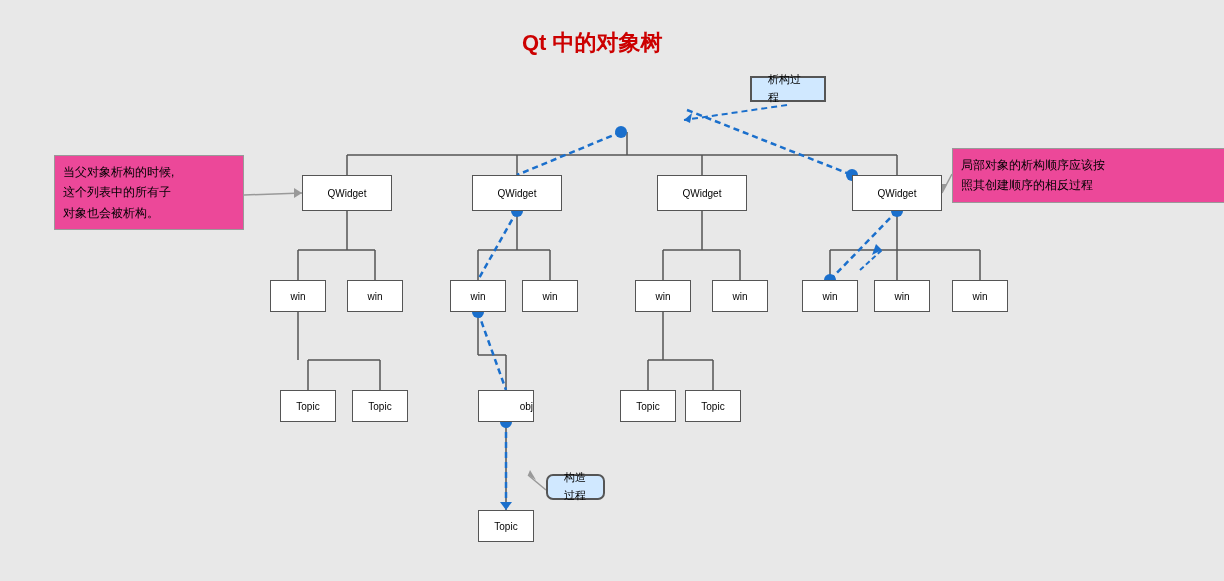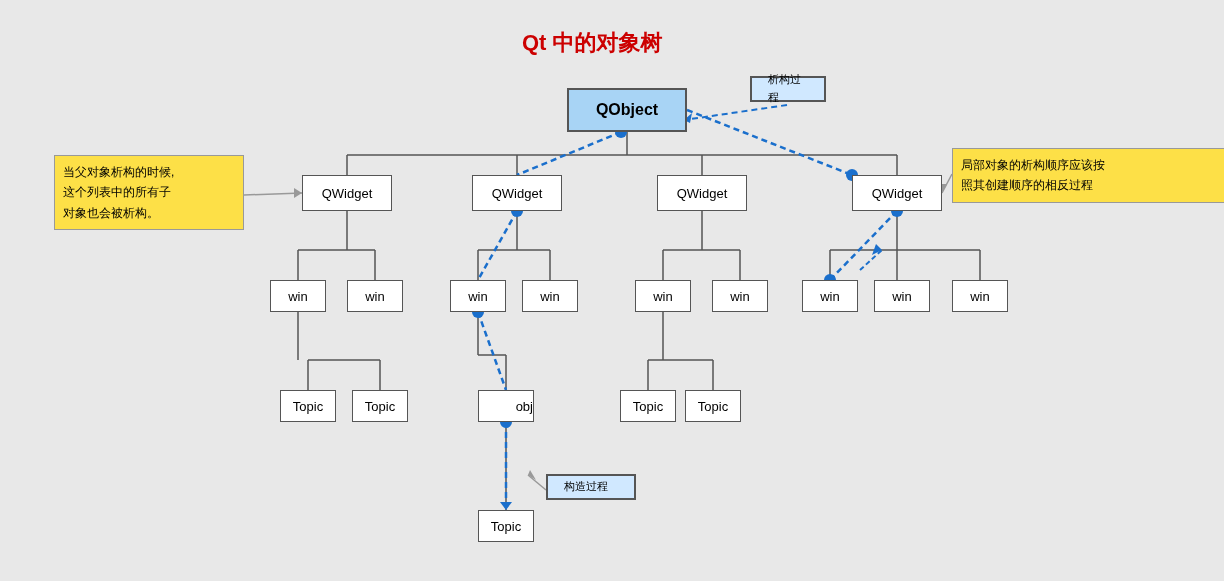--- a/index.html
+++ b/index.html
@@ -17,32 +17,32 @@
       height: 581px;
       margin-left: 12px;
     }
     .node {
       position: absolute;
       border: 1.5px solid #555;
       background: white;
       display: flex;
       align-items: center;
       justify-content: center;
-      font-size: 13px;
+      font-size: 10px;
     }
     .node.qobject {
       background: #a8d4f5;
       border: 2px solid #555;
       font-weight: bold;
       font-size: 16px;
     }
     .callout {
       position: absolute;
       border: 1.5px solid #999;
-      background: #fde047;
+      background: #ec4899;
       padding: 6px 8px;
       font-size: 12px;
       line-height: 1.6;
     }
     .callout-blue {
       background: #d0e8ff;
       border: 2px solid #555;
       padding: 4px 16px;
       font-size: 11px;
     }
@@ -144,23 +144,20 @@
     <polygon points="930,193 925,184 935,184" fill="#999"></polygon>
 
     <line x1="534" y1="490" x2="516" y2="475" stroke="#999" stroke-width="1.5"></line>
     <polygon points="516,475 524,480 518,470" fill="#999"></polygon>
   </svg>
 
   <div class="title" style="left: 510px; top: 28px; color:#cc0000; font-size:22px;">
     <span>Qt 中的对象树</span>
   </div>
 
-  <div class="node qobject" style="left:555px; top:88px; width:120px; height:44px;">
-    <span>QObject</span>
-  </div>
 
   <div class="node" style="left:290px; top:175px; width:90px; height:36px;">
     <span>QWidget</span>
   </div>
   <div class="node" style="left:460px; top:175px; width:90px; height:36px;">
     <span>QWidget</span>
   </div>
   <div class="node" style="left:645px; top:175px; width:90px; height:36px;">
     <span>QWidget</span>
   </div>
@@ -223,17 +220,17 @@
 
   <div class="callout" style="left:940px; top:148px; width:296px; line-height:1.7;">
     <span style="white-space:pre-line;">局部对象的析构顺序应该按
 照其创建顺序的相反过程</span>
   </div>
 
   <div class="callout callout-blue" style="left:738px; top:76px; width:76px; height:26px; display:flex; align-items:center; justify-content:center;">
     <span>析构过程</span>
   </div>
 
-  <div class="callout callout-blue" style="left:534px; top:474px; width:90px; height:26px; display:flex; align-items:center; ">
+  <div class="callout callout-blue" style="left:534px; top:474px; width:59px; height:26px; display:flex; align-items:center; justify-content:center;border-radius:7px;">
     <span>构造过程</span>
   </div>
 
 </div>
 
 </body></html>

